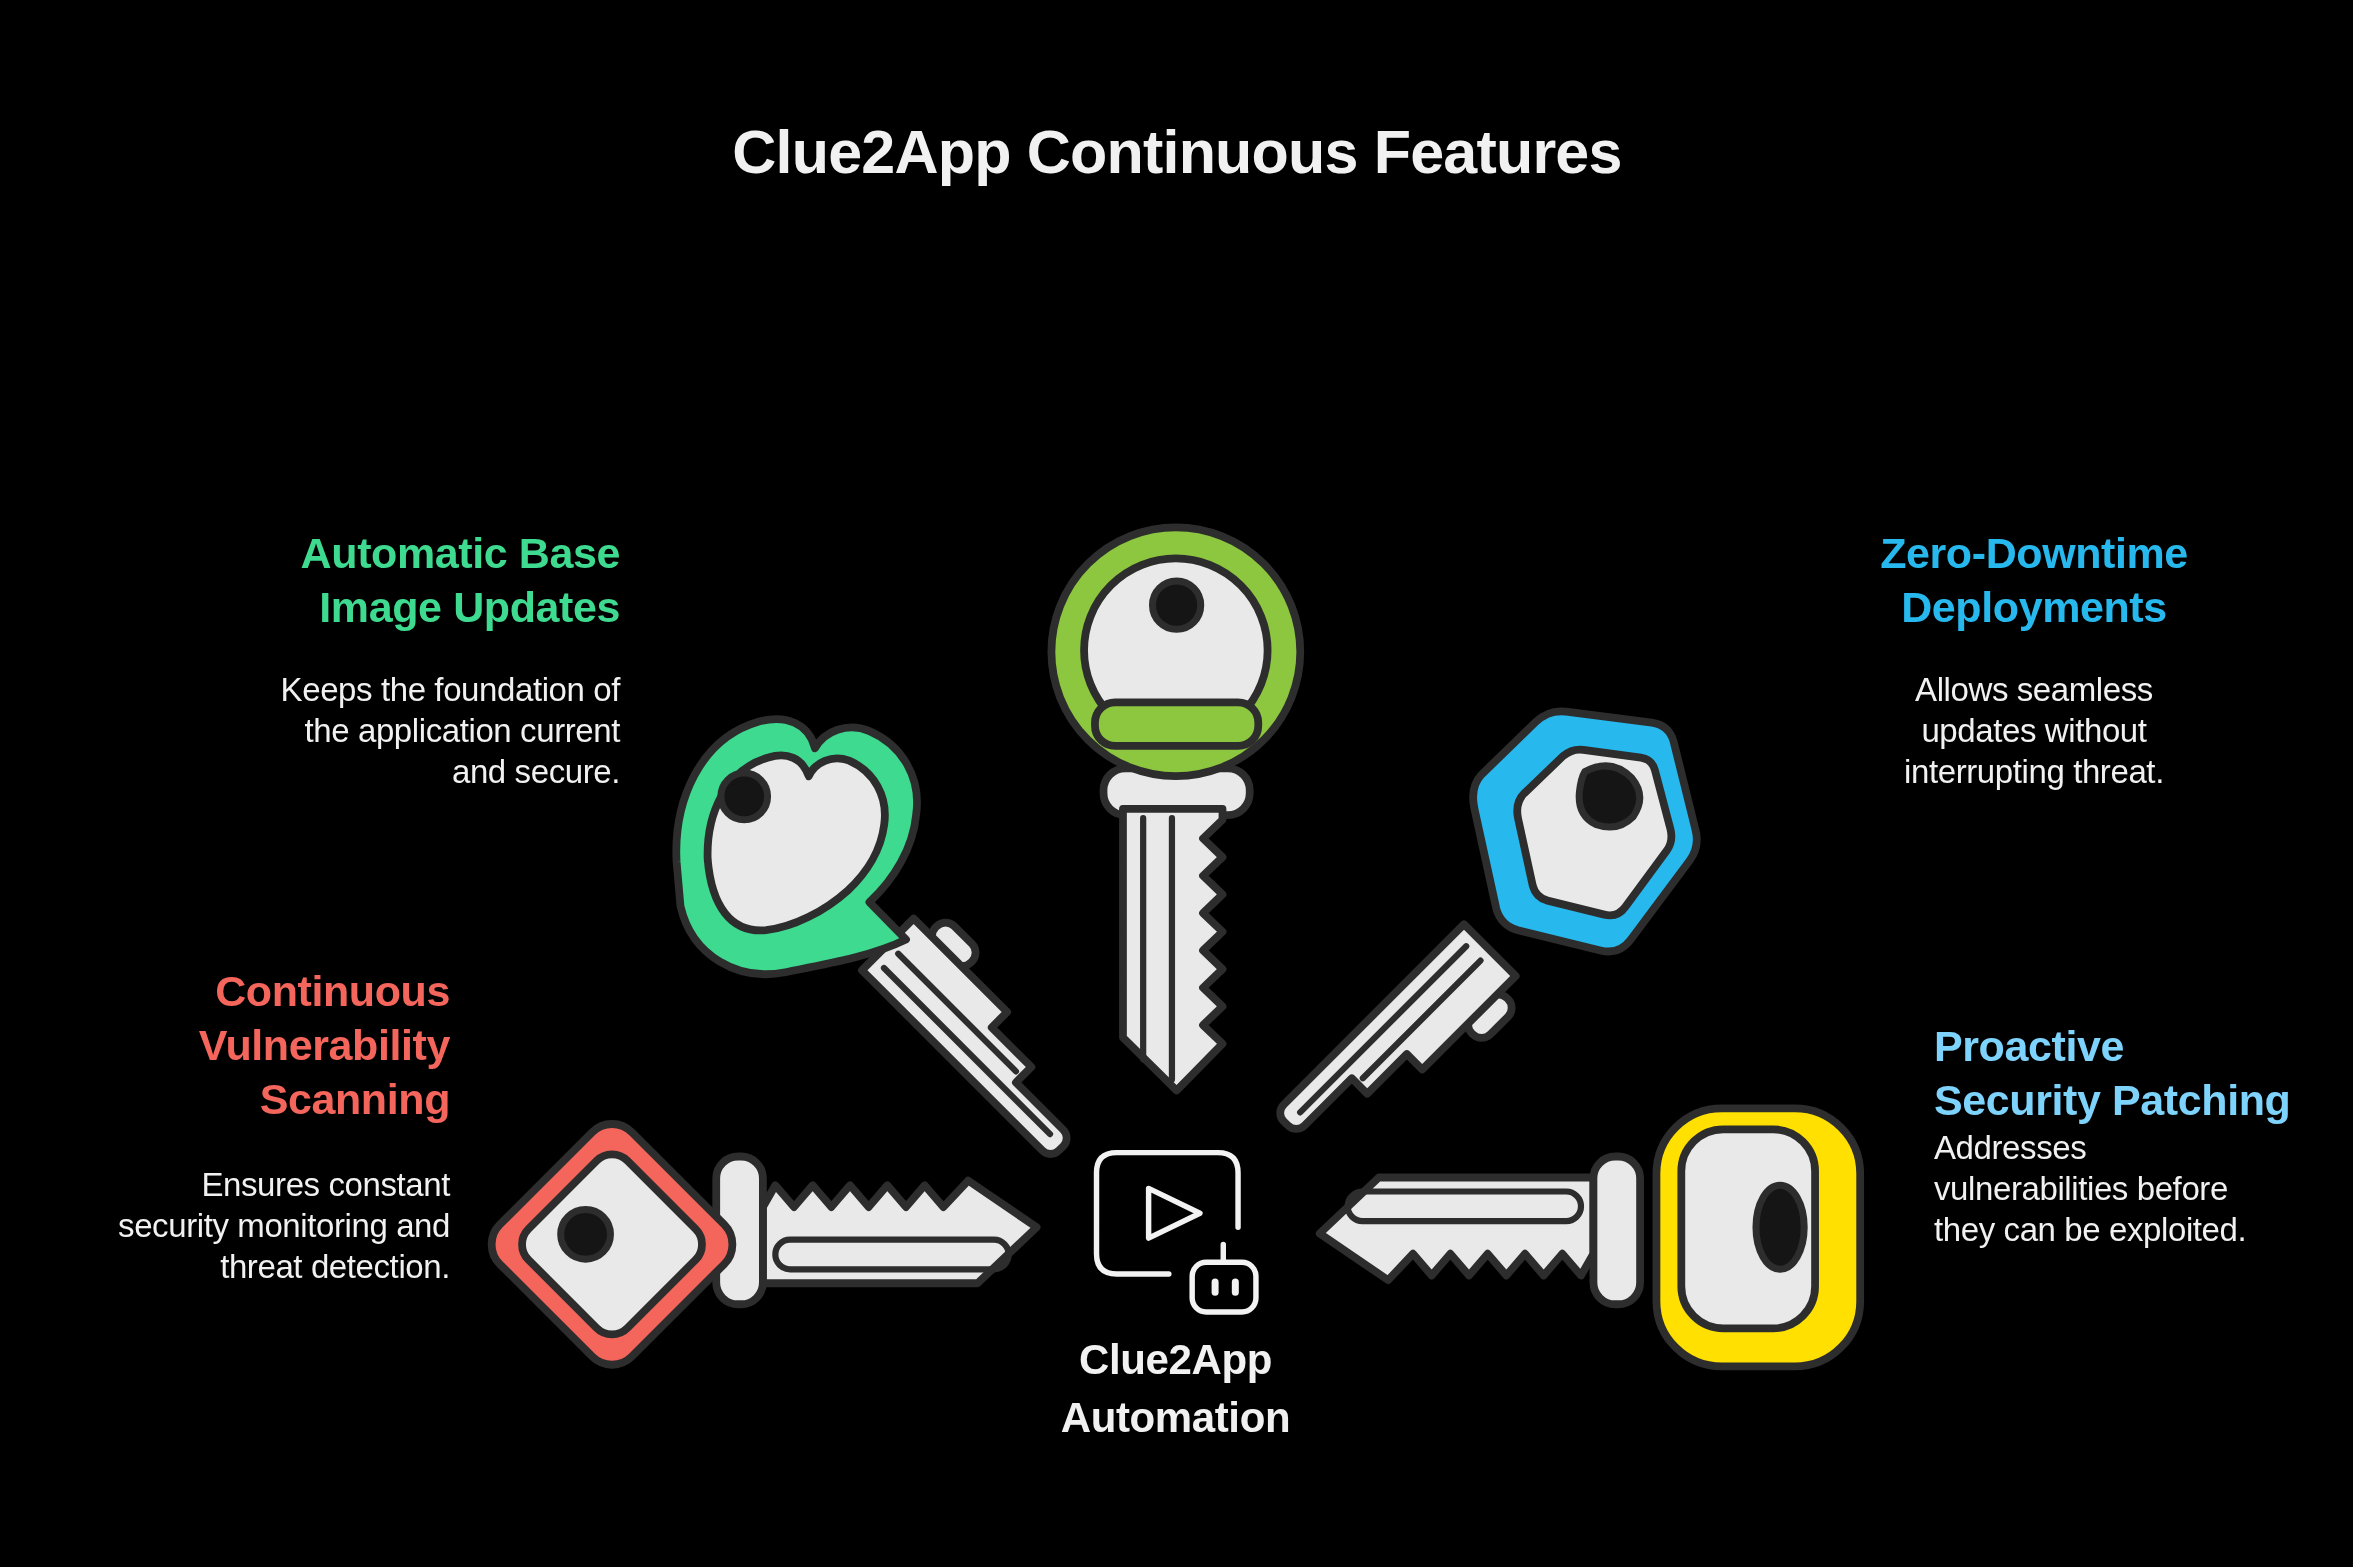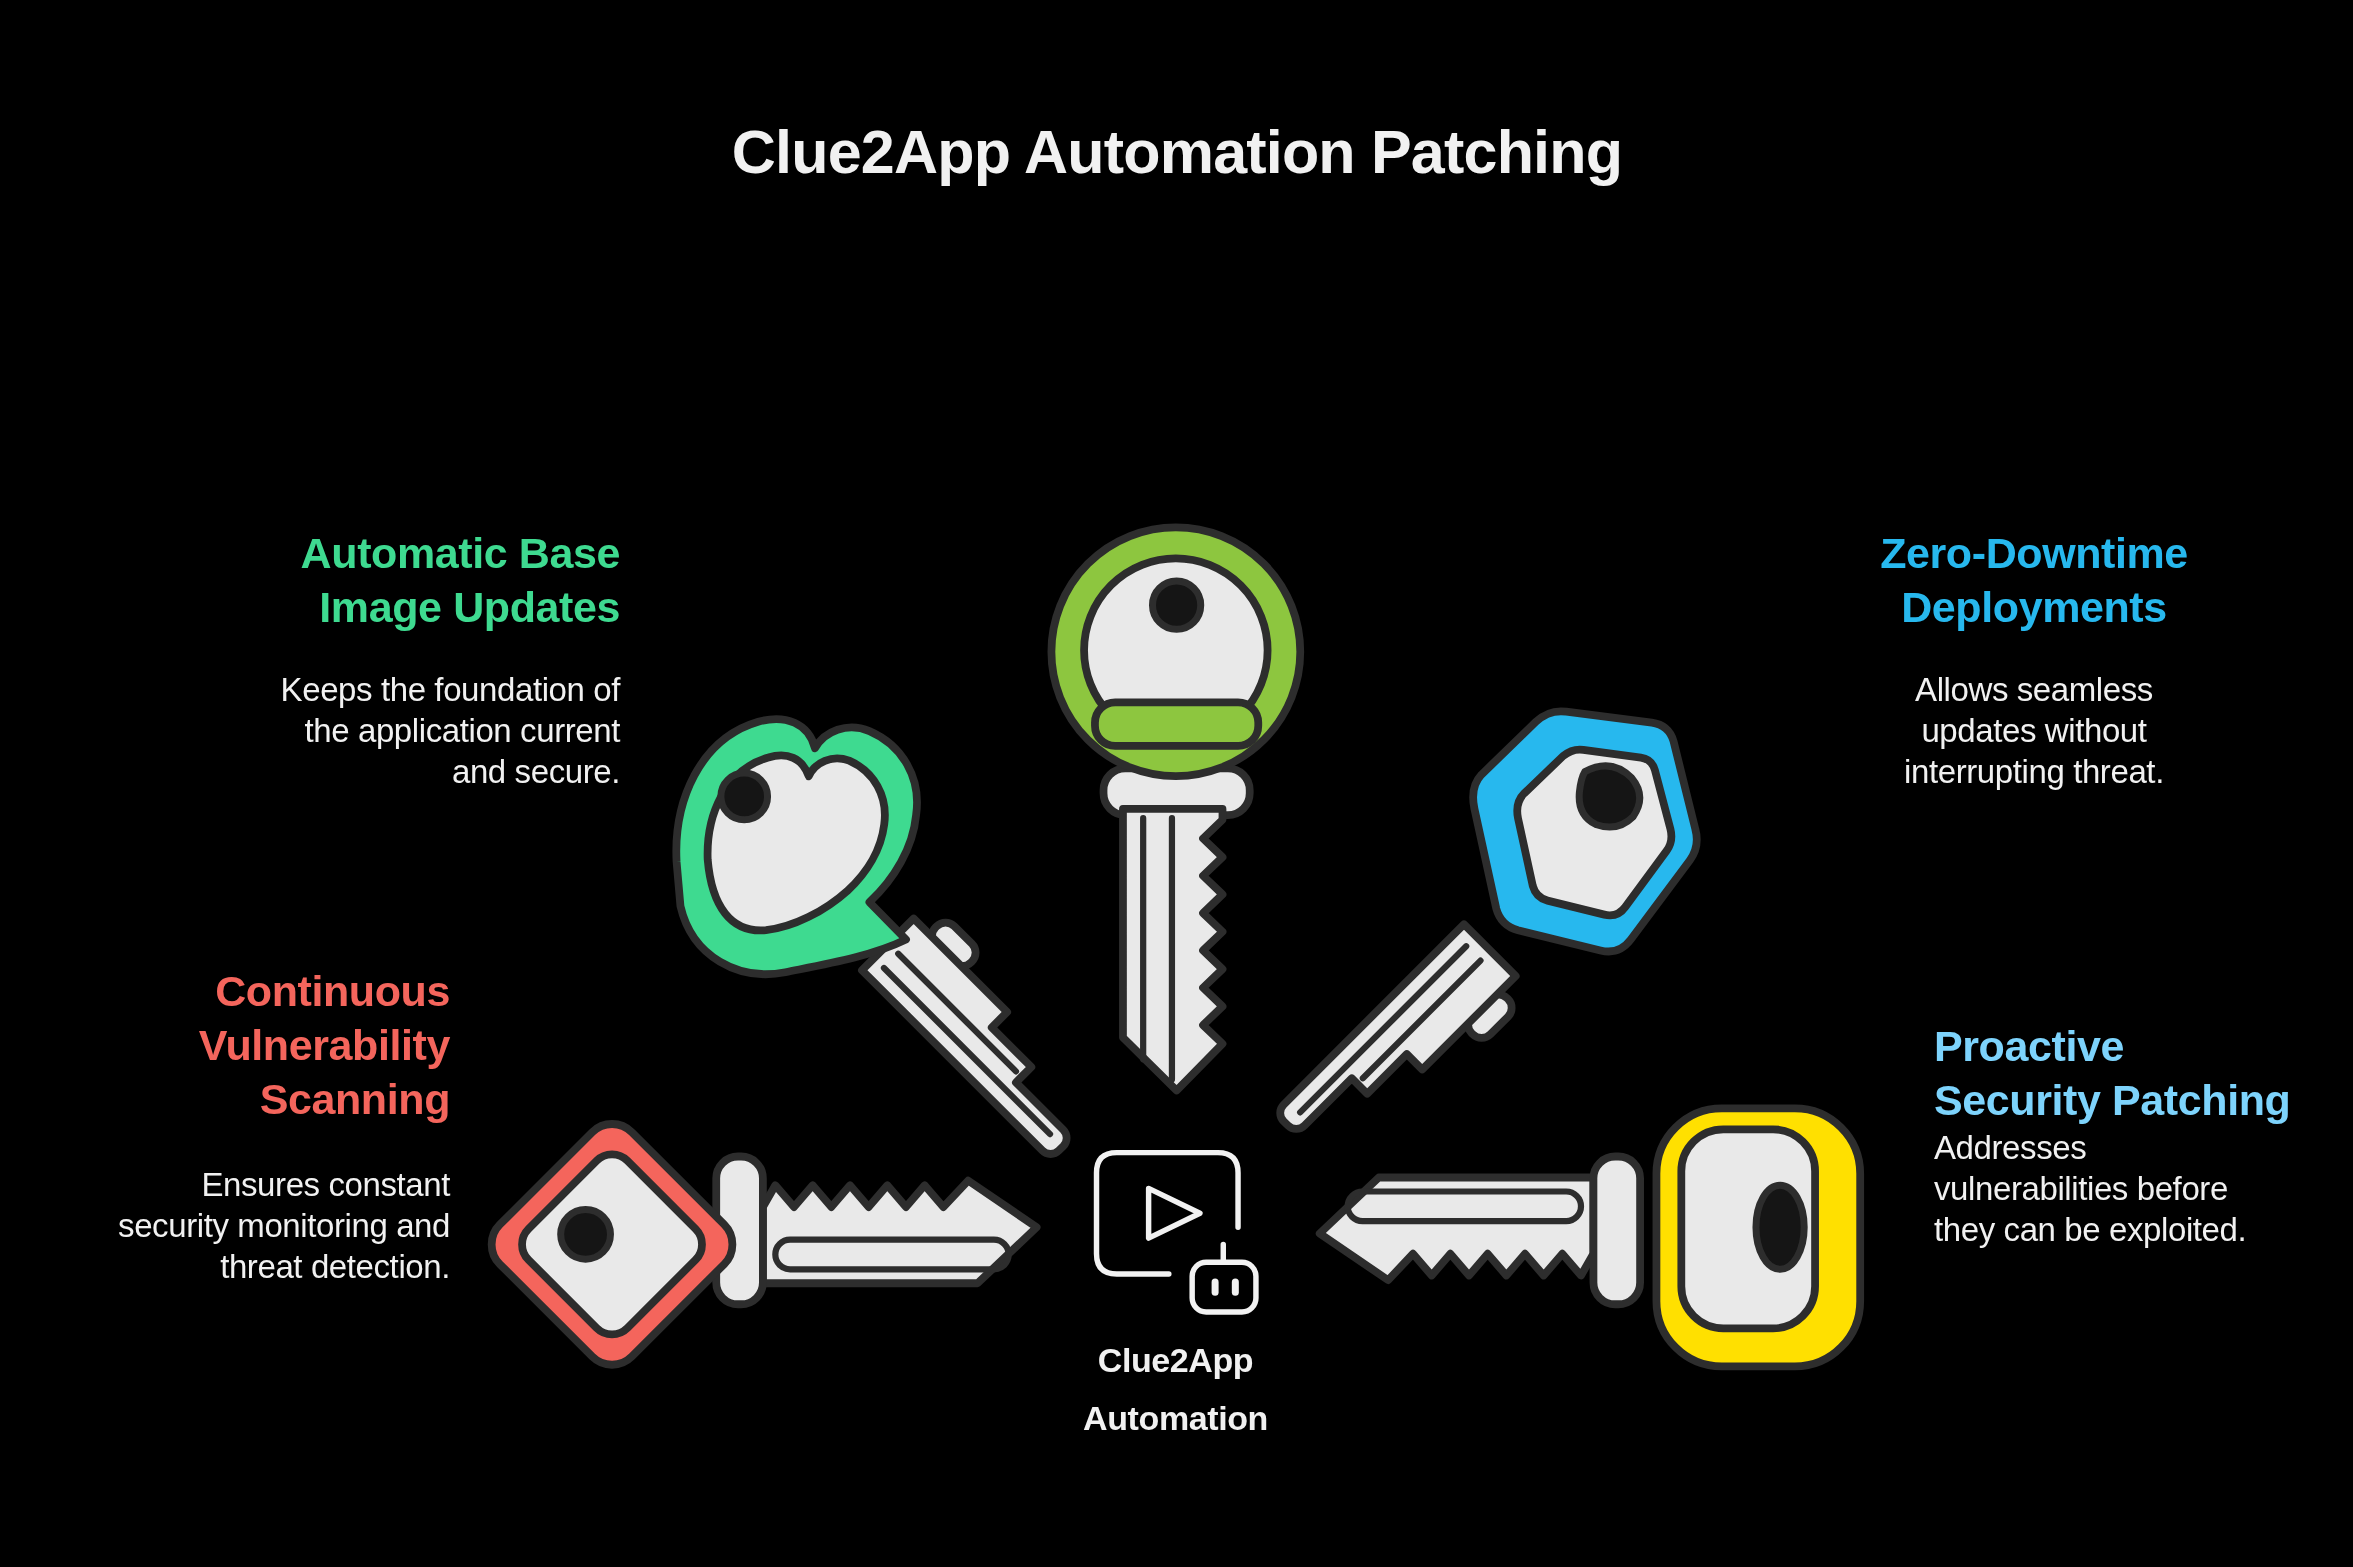--- a/index.html
+++ b/index.html
@@ -16,21 +16,21 @@
   .f-smart .fb{margin-top:44px;}
   .f-base{left:115px;top:526px;width:505px;text-align:right;}
   .f-base .fb{margin-top:35px;}
   .f-zero{left:1762px;top:526px;width:544px;text-align:center;}
   .f-zero .fb{margin-top:35px;}
   .f-vuln{left:0px;top:964px;width:450px;text-align:right;}
   .f-vuln .fb{margin-top:38px;margin-left:36px;}
   .f-patch{left:1934px;top:1019px;width:420px;text-align:left;}
   .f-patch .fb{}
   .center-label{position:absolute;left:942px;top:1331px;width:467px;text-align:center;
-                font-size:34px;font-weight:bold;line-height:58px;letter-spacing:-0.4px;color:#F1F1F1;}
+                font-size:42px;font-weight:bold;line-height:58px;letter-spacing:-0.4px;color:#F1F1F1;}
   
   .k{stroke:#2D2D2D;stroke-width:10;stroke-linejoin:round;stroke-linecap:round;}
   .kb{fill:#E9E9E9;}
   .kg{fill:none;stroke:#2D2D2D;stroke-width:8;stroke-linecap:round;}
   .hole{fill:#151515;stroke:#2D2D2D;stroke-width:9;}
   .icn{fill:none;stroke:#F2F2F2;stroke-width:7;stroke-linejoin:round;stroke-linecap:round;}
 </style>
 </head>
 <body>
 
@@ -101,21 +101,21 @@
     <g>
       <path class="icn" d="M1503,1638 H1436 Q1410,1638 1410,1612 V1508 Q1410,1482 1436,1482 H1566 Q1592,1482 1592,1508 V1578"></path>
       <path class="icn" d="M1477,1528 L1543,1560 L1477,1592 Z"></path>
       <path class="icn" d="M1573,1600 V1623"></path>
       <rect x="1533" y="1623" width="82" height="64" rx="18" fill="#000000" stroke="#F2F2F2" stroke-width="7"></rect>
       <rect x="1558" y="1644" width="9" height="22" rx="4.5" fill="#F2F2F2"></rect>
       <rect x="1584" y="1644" width="9" height="22" rx="4.5" fill="#F2F2F2"></rect>
     </g>
   </svg>
 
-  <h1 class="title">Clue2App Automation Patching</h1>
+  <h1 class="title">Clue2App Continuous Features</h1>
 
 
   <section class="feature f-base">
     <h2 class="fh" style="color: rgb(62, 218, 144);">
       <span>Automatic Base</span>
       <span>Image Updates</span>
     </h2>
     <p class="fb">
       <span>Keeps the foundation of</span>
       <span>the application current</span>

